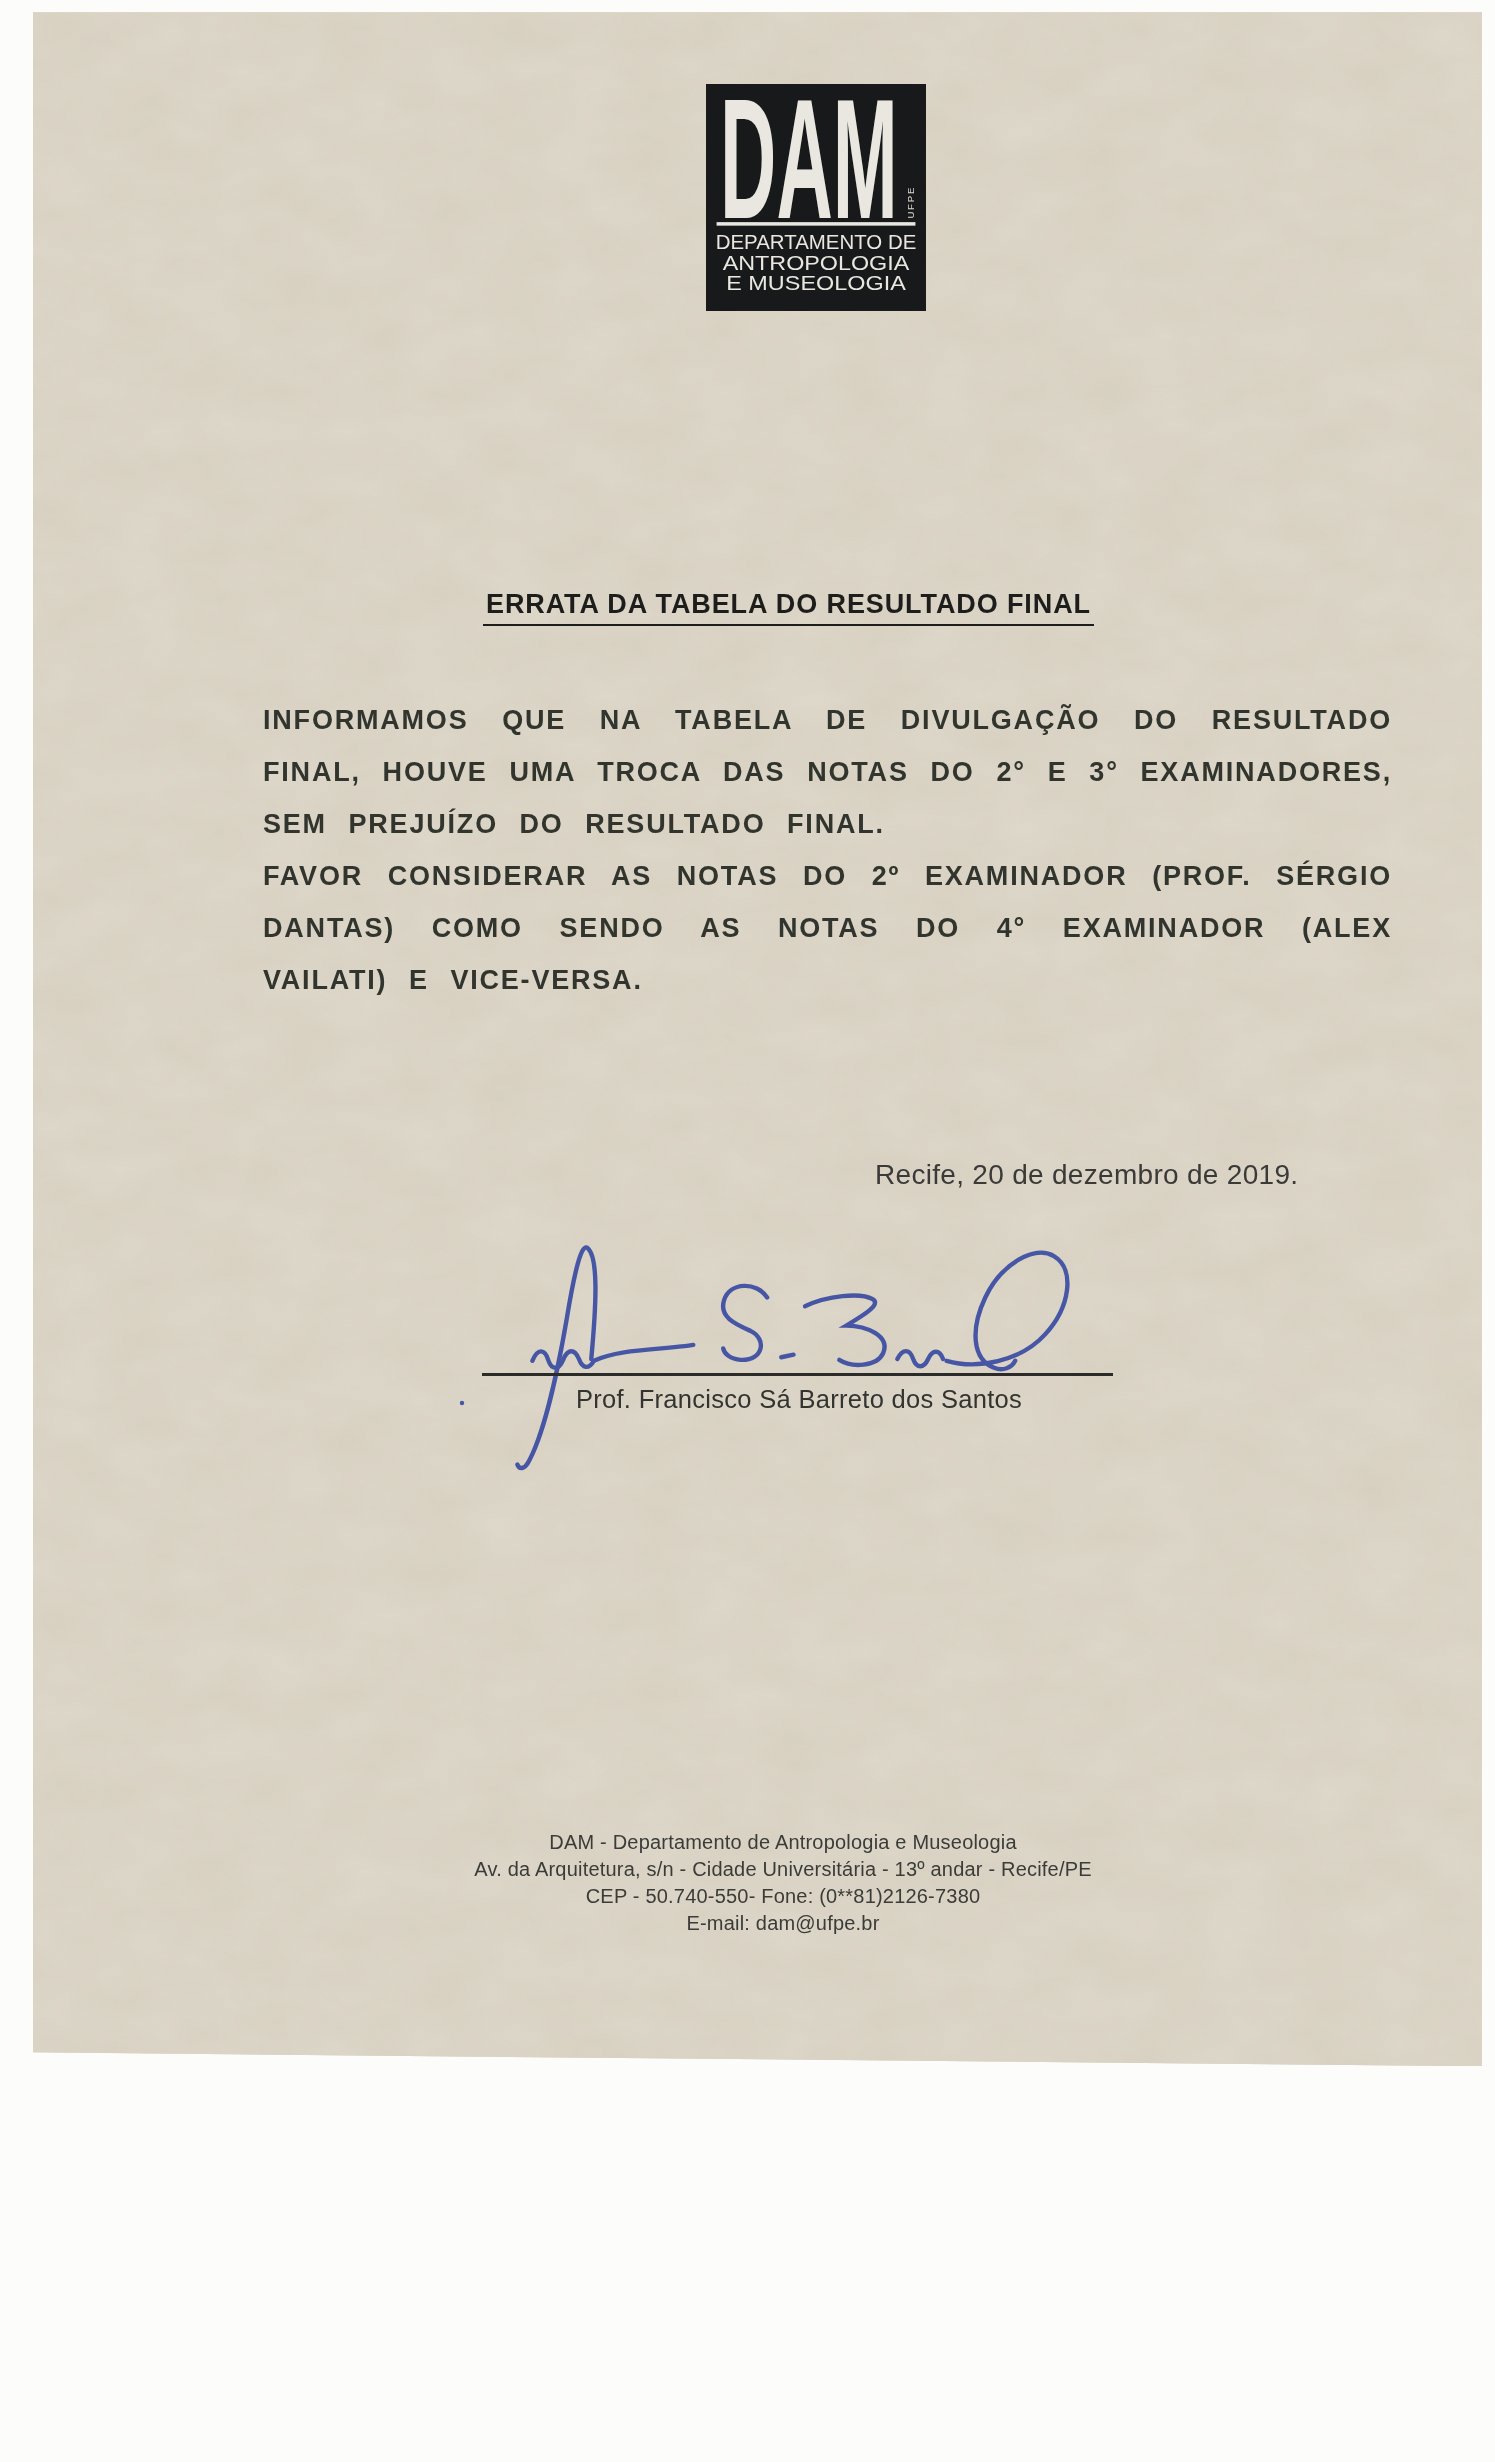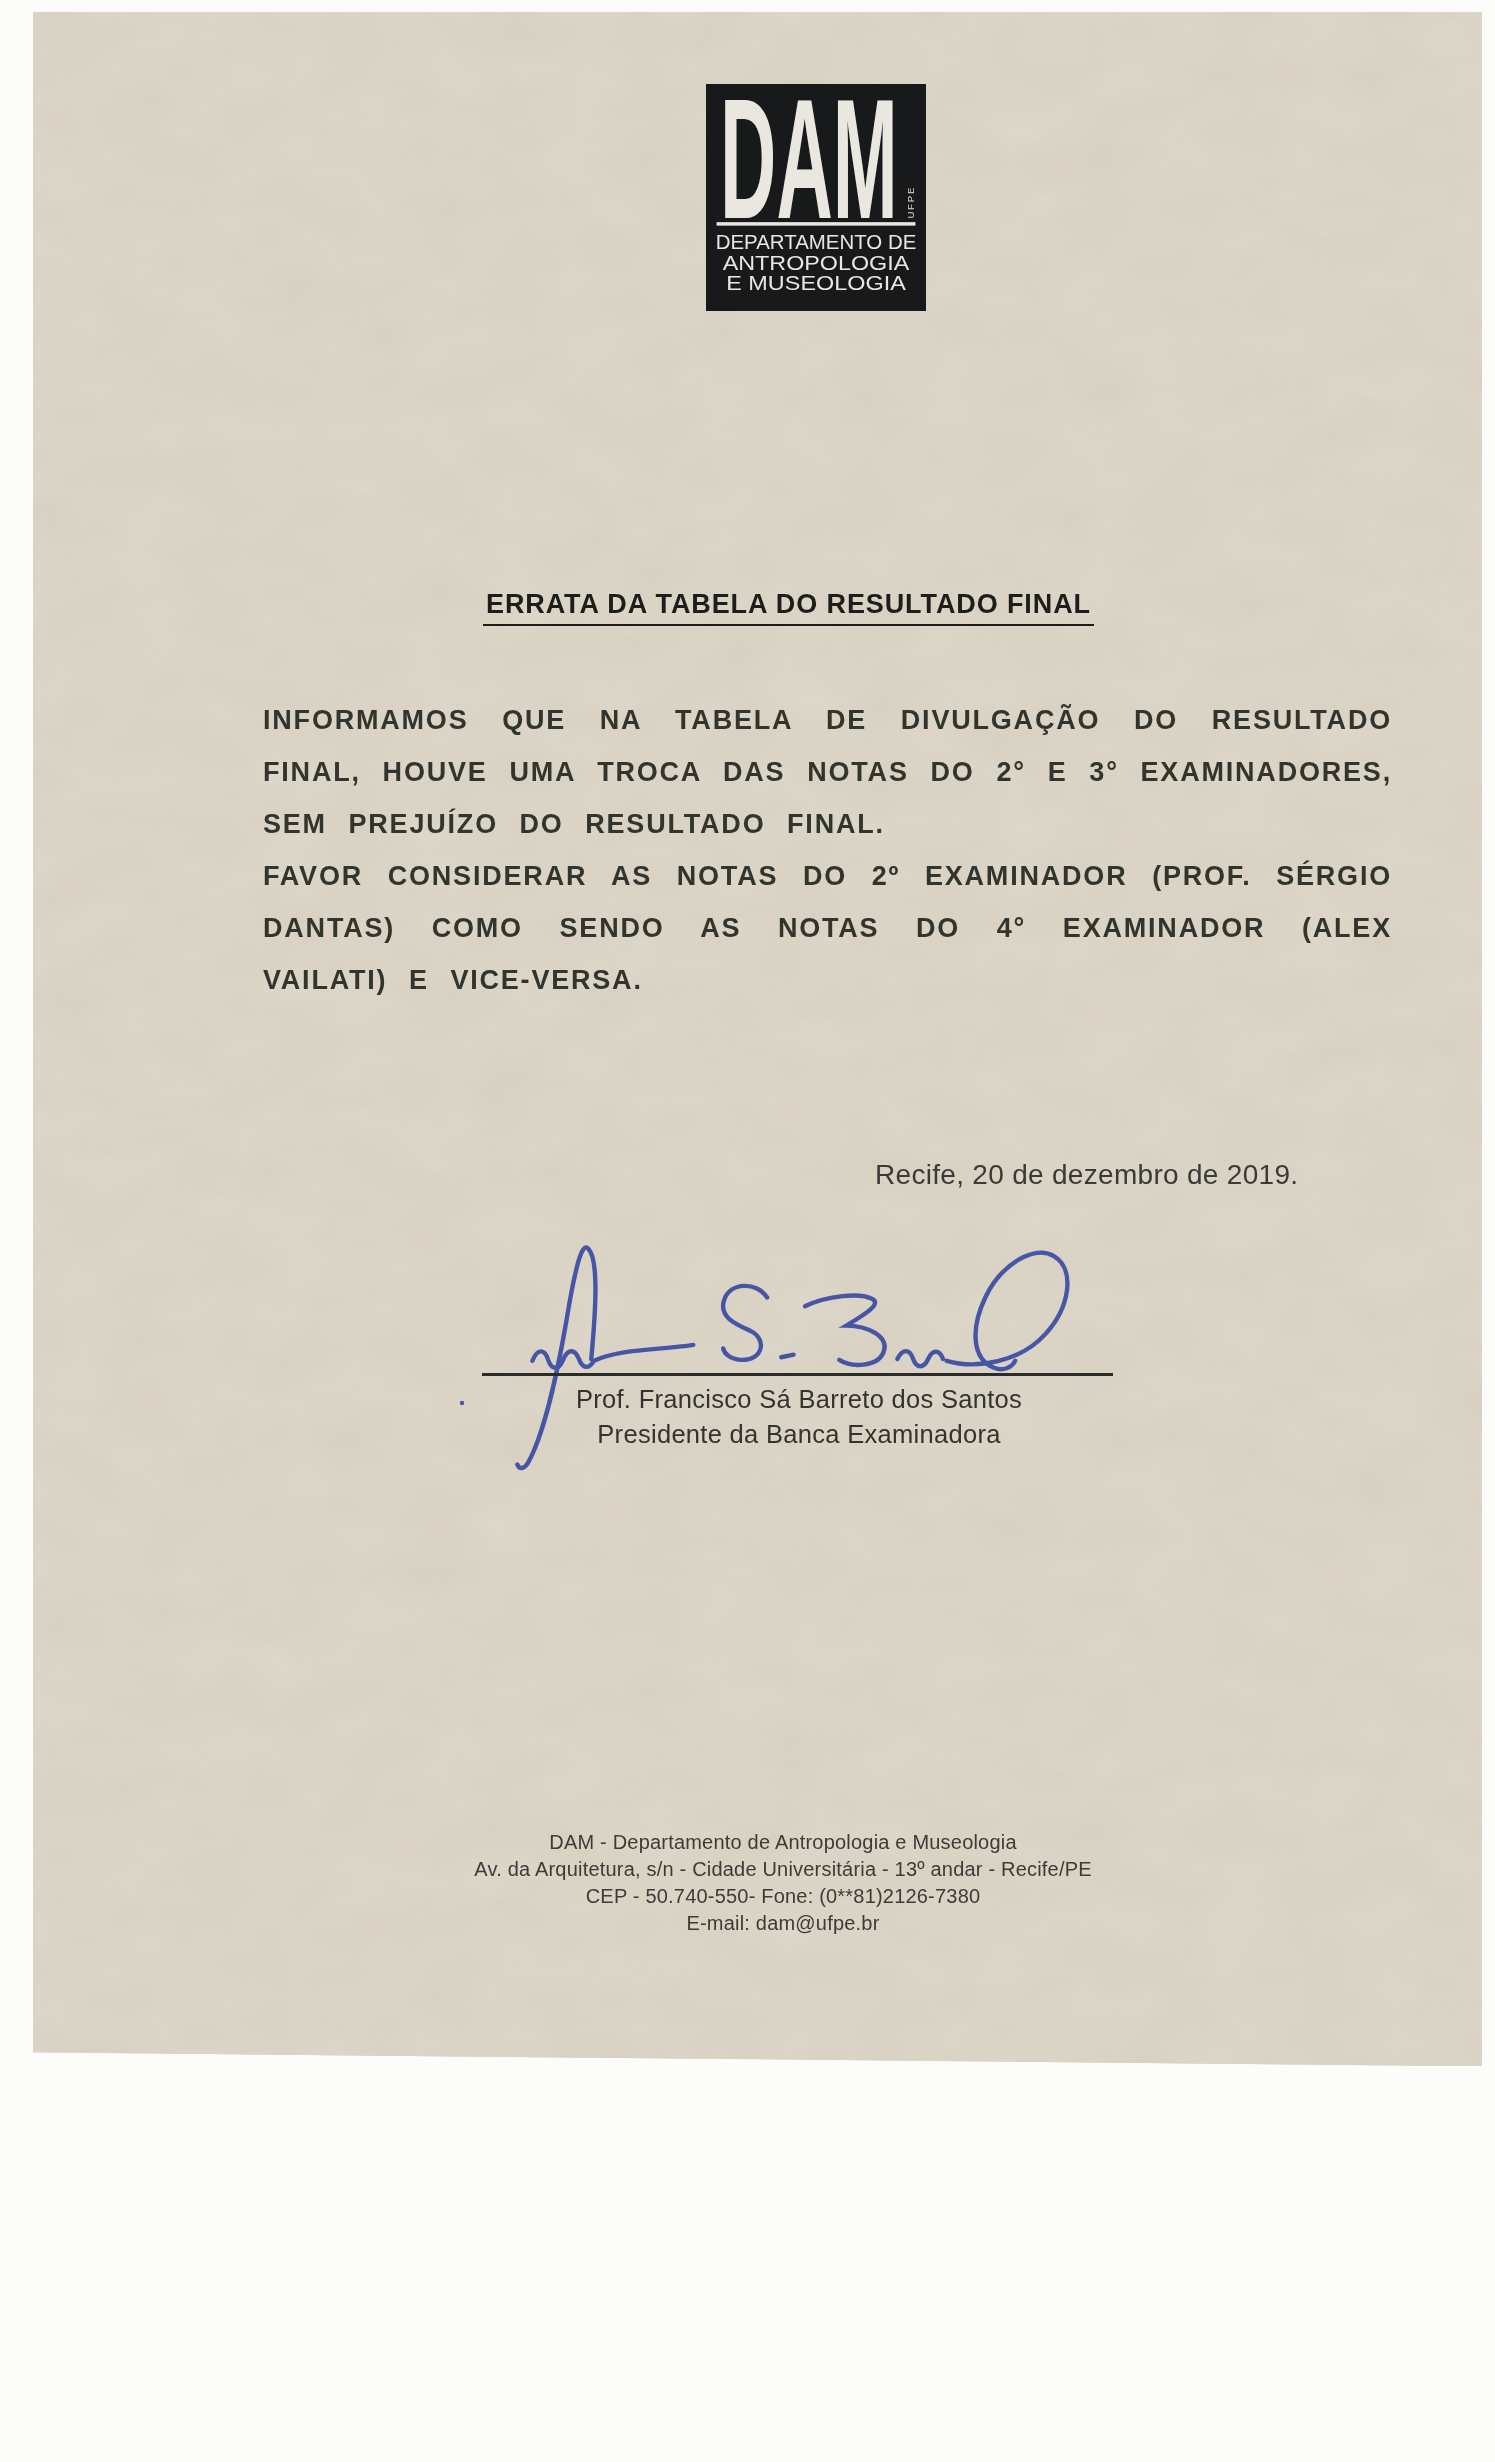--- a/index.html
+++ b/index.html
@@ -131,21 +131,20 @@
 
       <path d="M 576,152 C 610,162 660,153 688,122 C 716,92 723,48 698,33 C 676,20 638,42 620,80 C 603,116 605,150 630,160 C 640,164 650,160 654,152"></path>
 
       <circle cx="25" cy="200" r="2.5" fill="#3a4ca3" stroke="none"></circle>
     </g>
   </svg>
 
   <div class="sig-line"></div>
   <div class="sig-block">
     <div>Prof. Francisco Sá Barreto dos Santos</div>
-    <div>Presidente da Banca Examinadora</div>
   </div>
 
   <div class="footer">
     <div>DAM - Departamento de Antropologia e Museologia</div>
     <div>Av. da Arquitetura, s/n - Cidade Universitária - 13º andar - Recife/PE</div>
     <div>CEP - 50.740-550- Fone: (0**81)2126-7380</div>
     <div>E-mail: dam@ufpe.br</div>
   </div>
 
 </div>

